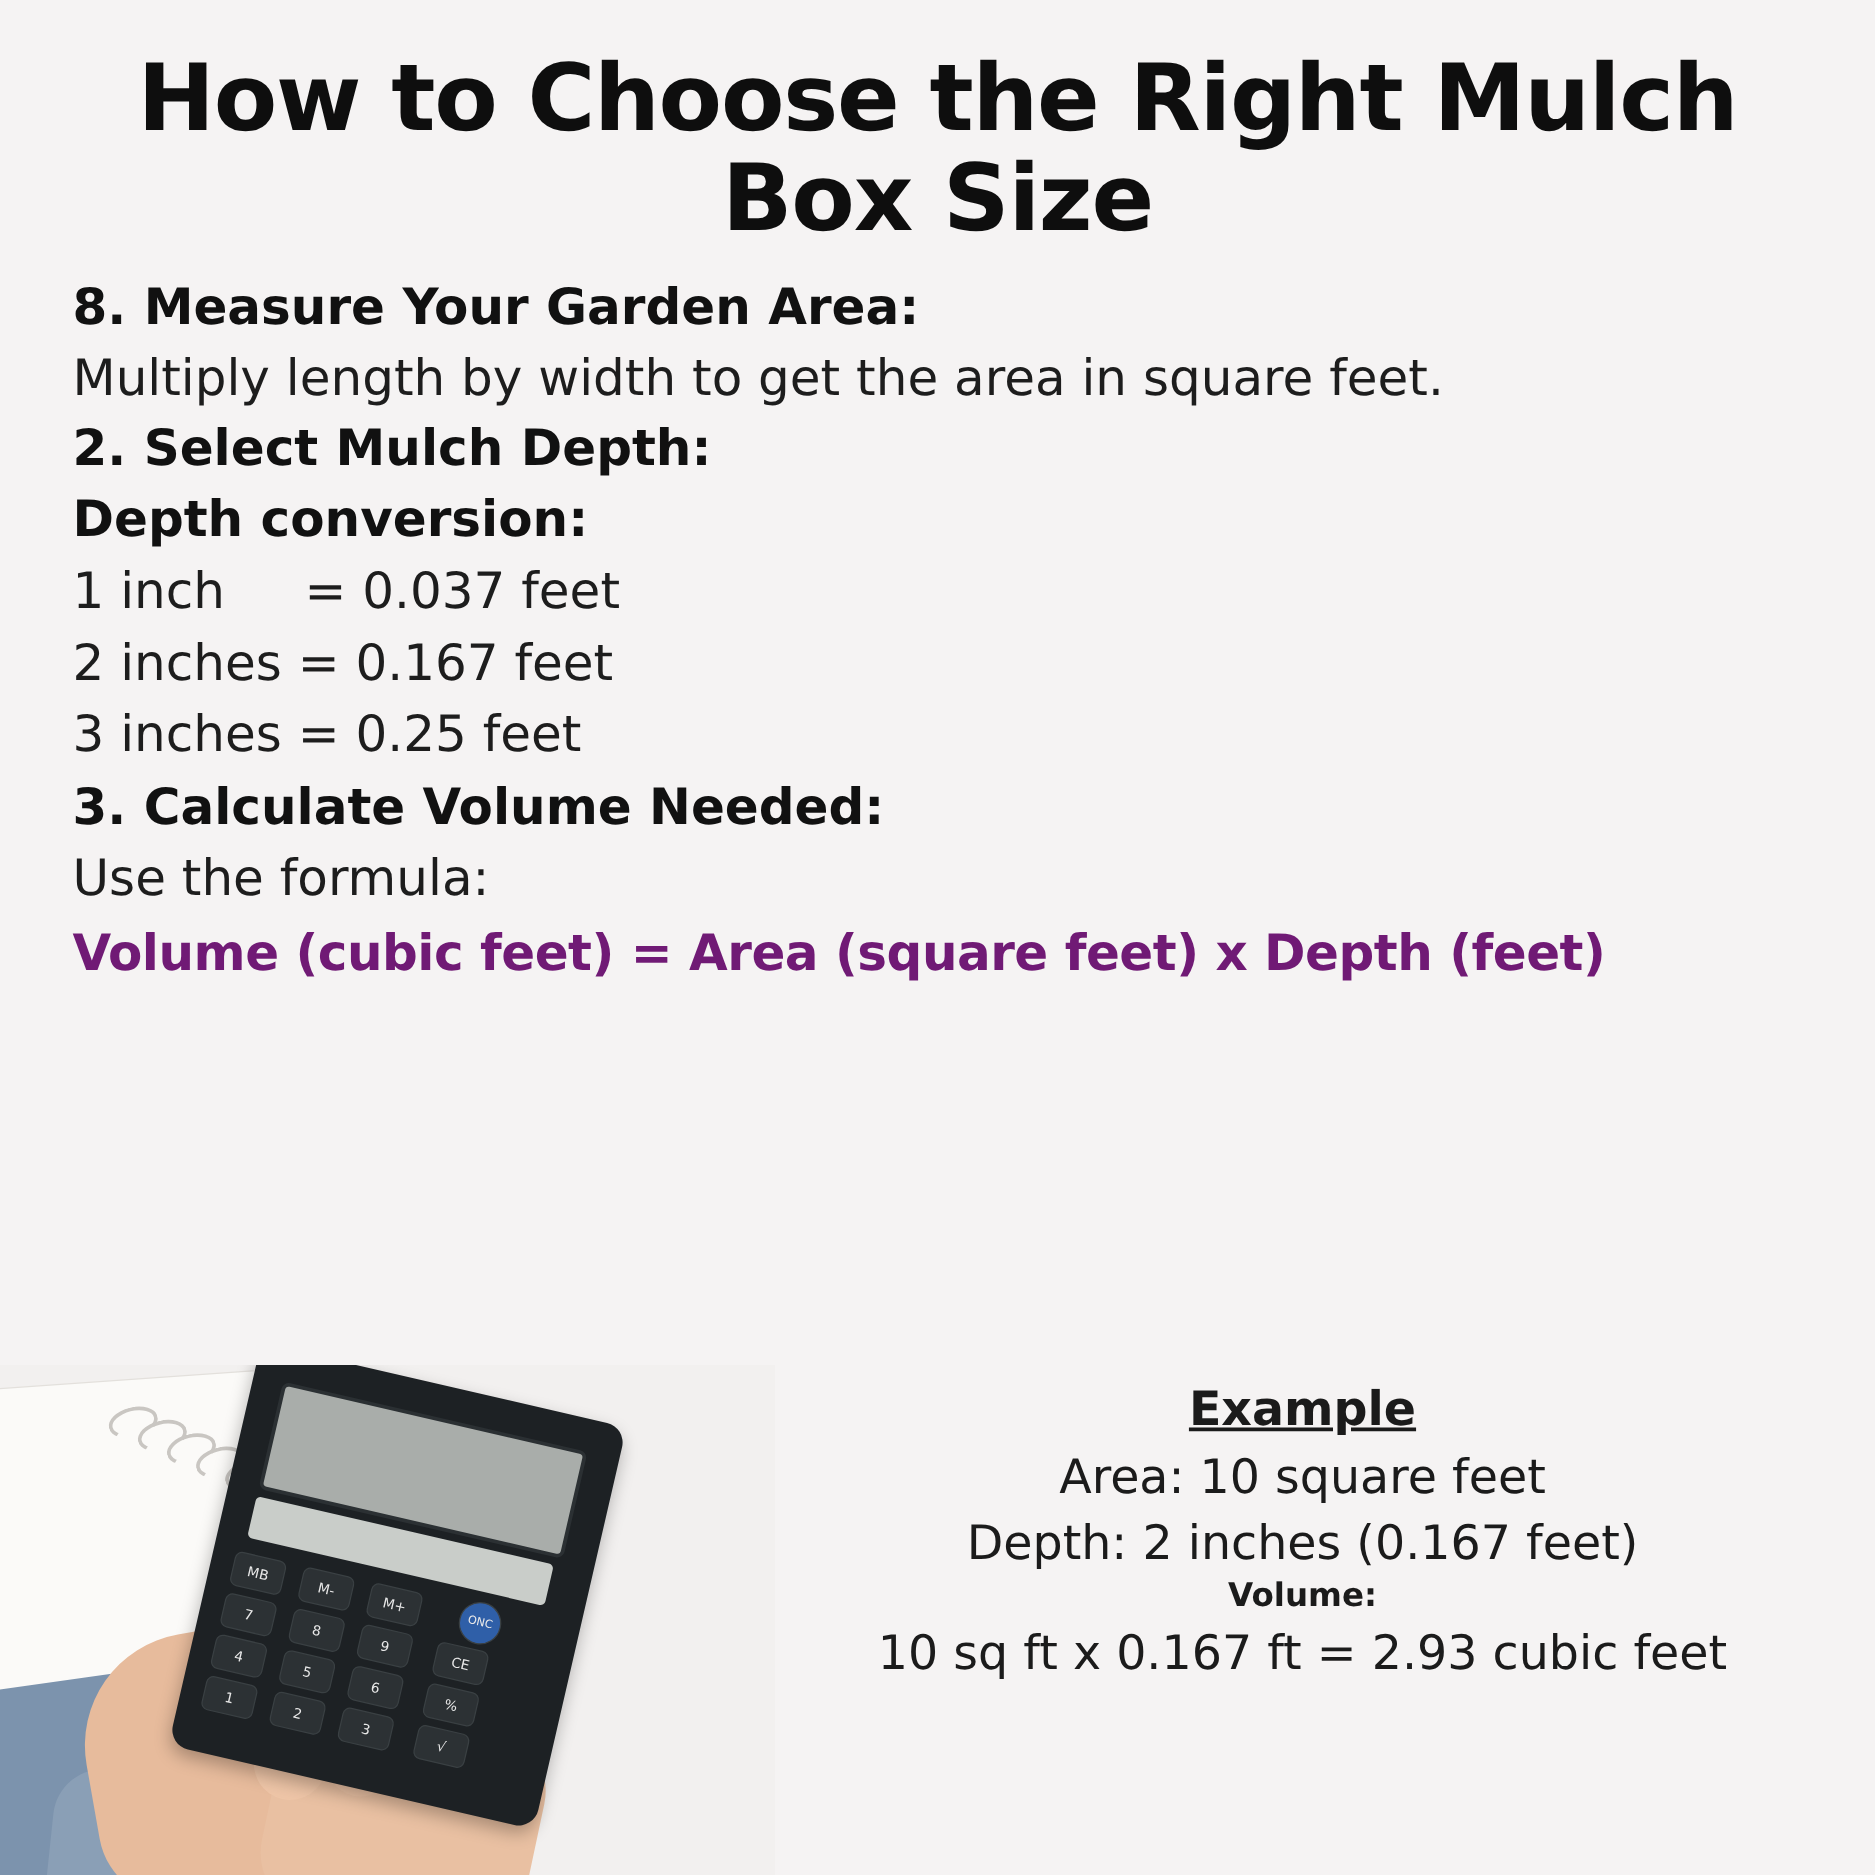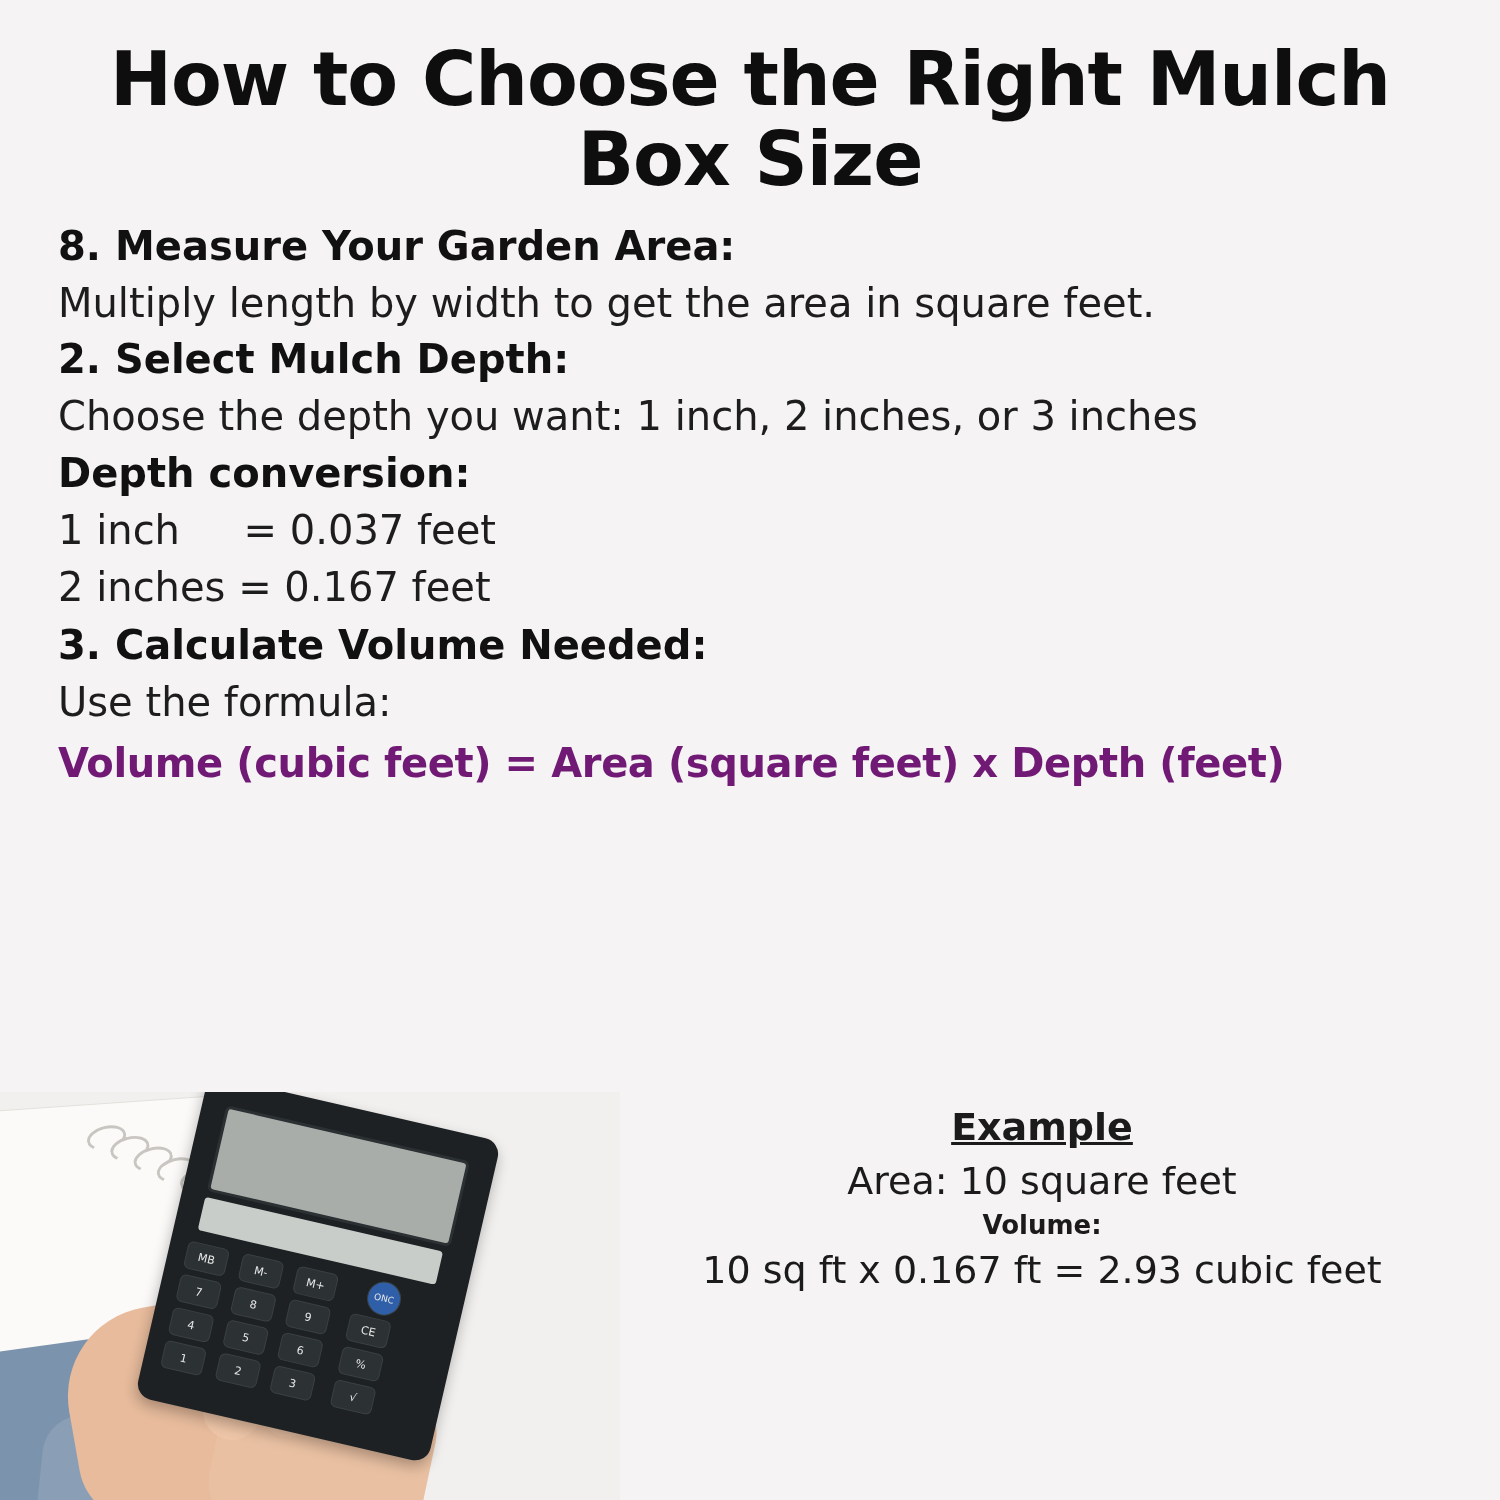--- a/index.html
+++ b/index.html
@@ -255,25 +255,25 @@
 <div class="page">
 
   <h1 class="title">How to Choose the Right Mulch Box Size</h1>
 
   <div class="body-block">
 
     <div class="heading">8. Measure Your Garden Area:</div>
     <div class="para">Multiply length by width to get the area in square feet.</div>
 
     <div class="heading">2. Select Mulch Depth:</div>
-    <div class="para">Choose the depth you want: 1 inch, 2 inches, or 3 inches</div>
 
     <div class="heading">Depth conversion:</div>
     <div class="conv-row">1 inch     = 0.037 feet</div>
     <div class="conv-row">2 inches = 0.167 feet</div>
+    <div class="conv-row">3 inches = 0.25 feet</div>
 
     <div class="heading">3. Calculate Volume Needed:</div>
     <div class="para">Use the formula:</div>
     <div class="formula">Volume (cubic feet) = Area (square feet) x Depth (feet)</div>
 
   </div>
 
   <div class="lower">
 
     <div class="photo">
@@ -323,18 +323,19 @@
           <div class="key" style="left:56px; top:102px;">2</div>
           <div class="key" style="left:112px;top:102px;">3</div>
           <div class="key" style="left:174px;top:102px;">√</div>
         </div>
       </div>
     </div>
 
     <div class="example">
       <div class="example-title">Example</div>
       <div class="example-line">Area: 10 square feet</div>
+      <div class="example-line">Depth: 2 inches (0.167 feet)</div>
       <div class="example-sub">Volume:</div>
       <div class="example-line">10 sq ft x 0.167 ft = 2.93 cubic feet</div>
     </div>
 
   </div>
 </div>
 
 </body></html>

